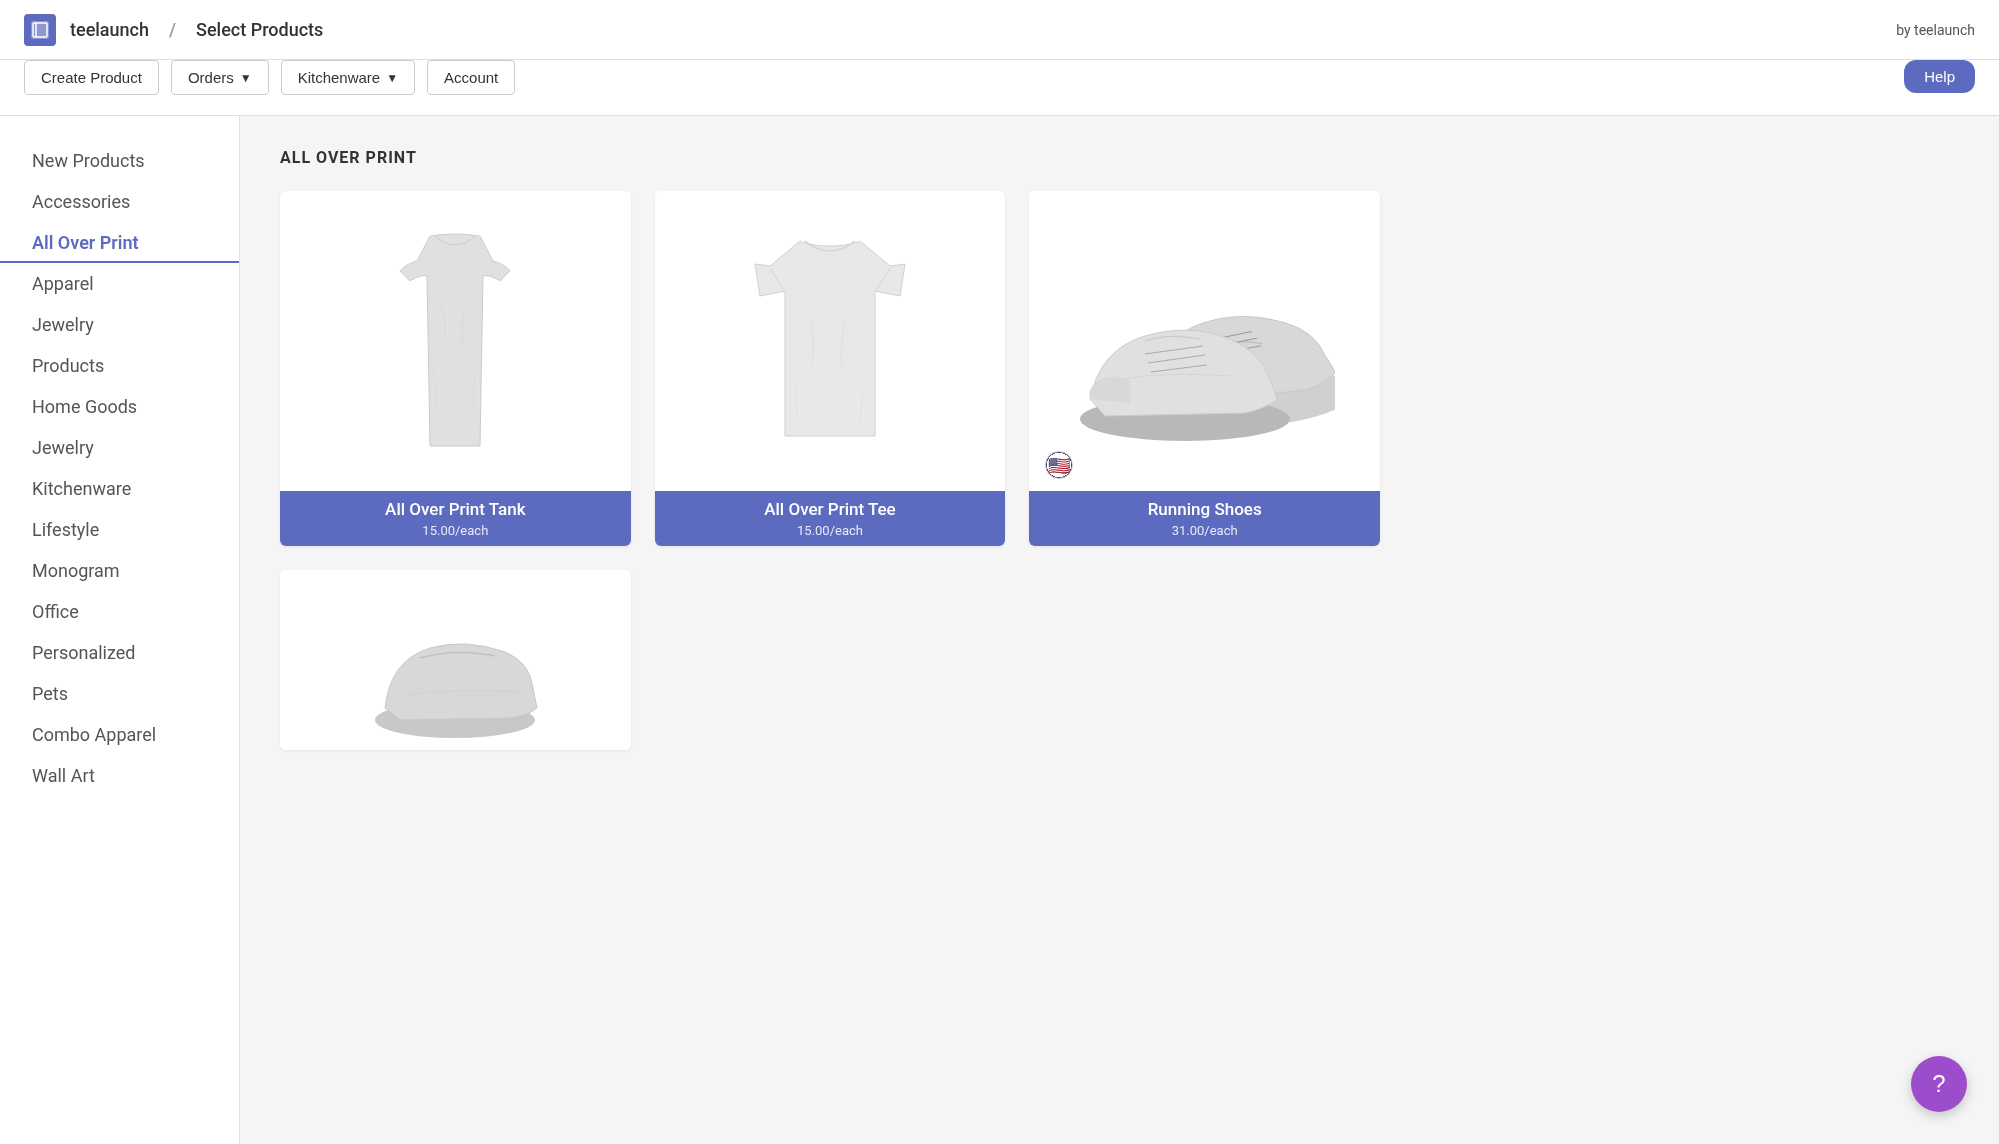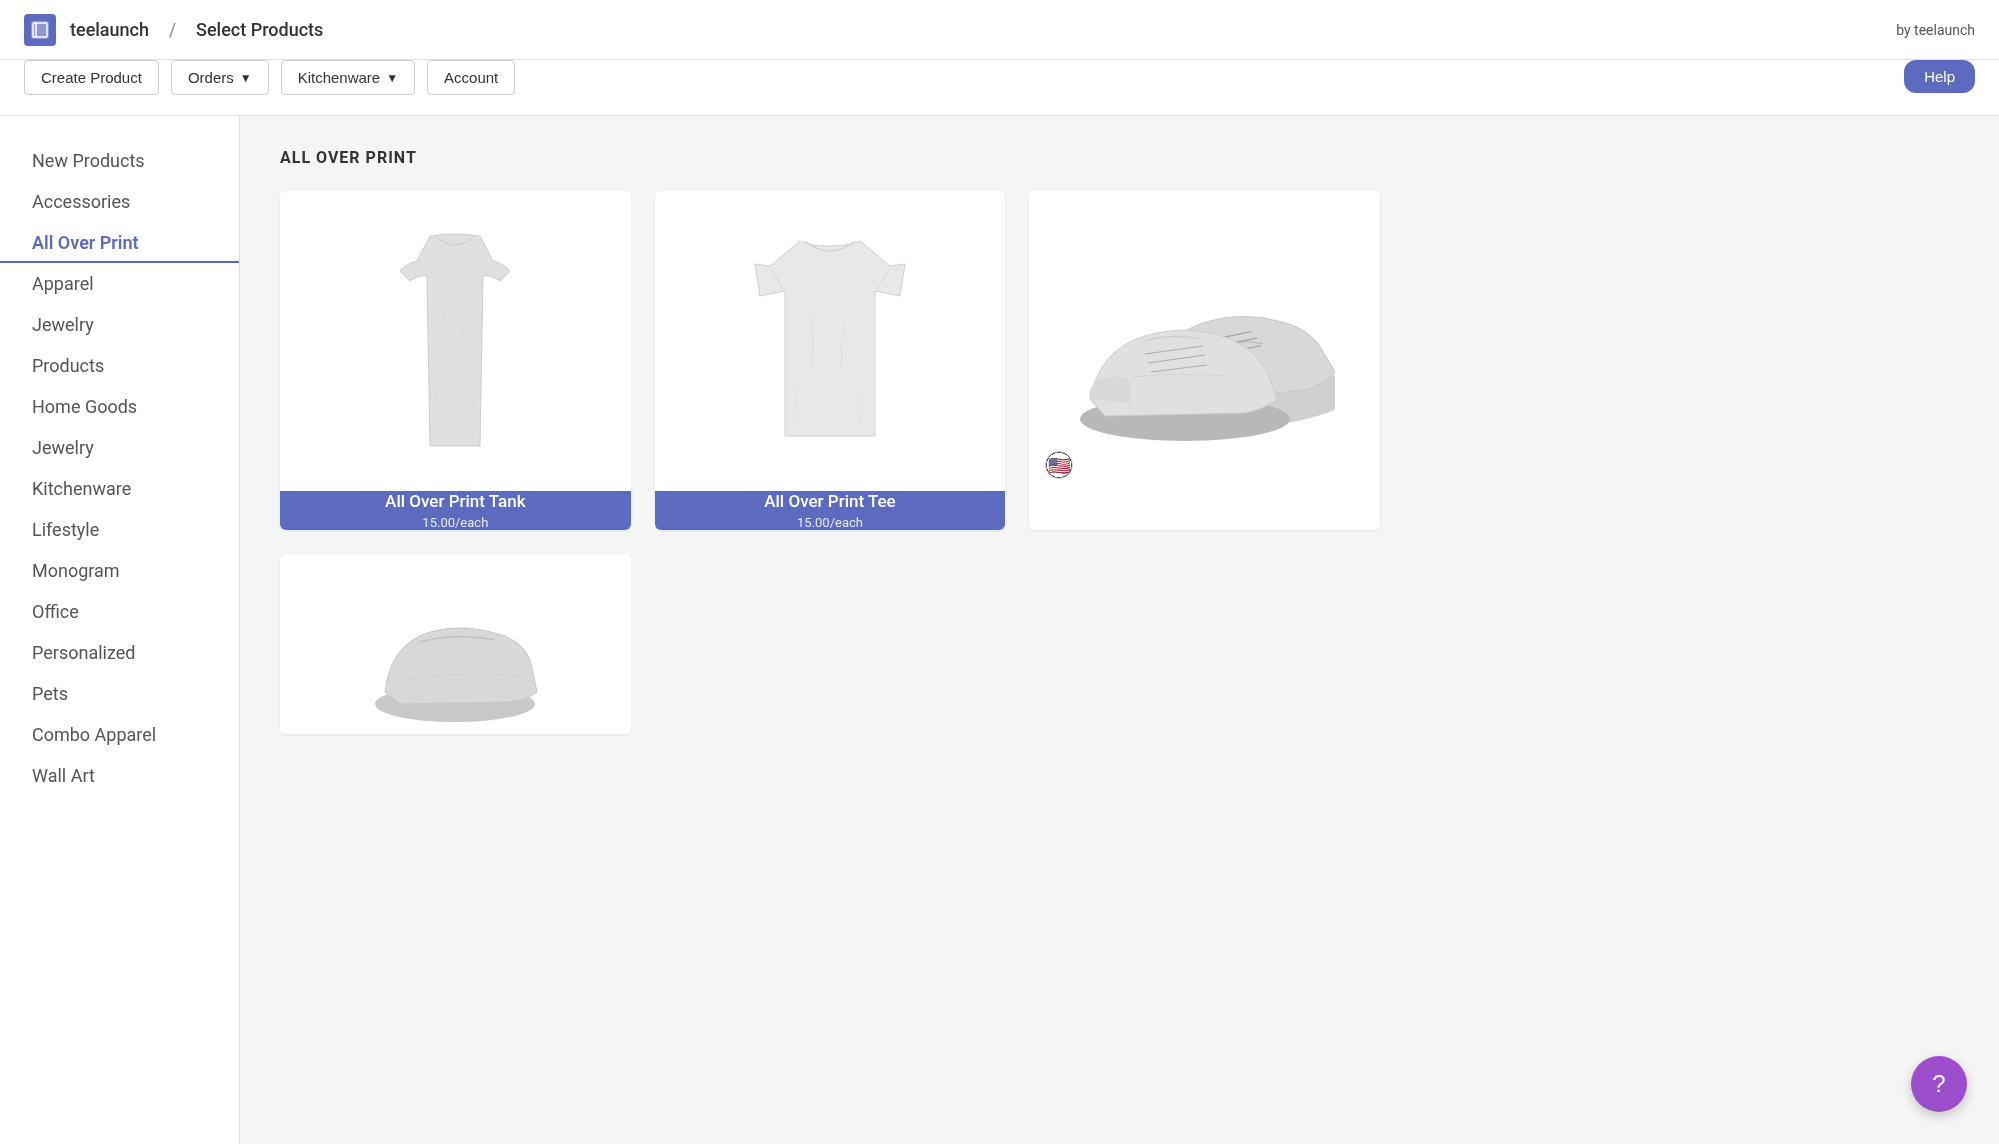--- a/index.html
+++ b/index.html
@@ -143,21 +143,21 @@
       background: radial-gradient(circle, #b22234 0%, #b22234 33%, #fff 33%, #fff 66%, #3c3b6e 66%);
       border: 1px solid #ccc;
       overflow: hidden;
       display: flex; align-items: center; justify-content: center;
       font-size: 18px;
     }
 
     .product-info {
       background: #5c6bc0;
       color: #fff;
-      padding: 0;
+      padding: 8px;
       text-align: center;
     }
     .product-name {
       font-size: 17px;
       font-weight: 500;
       margin-bottom: 4px;
     }
     .product-price {
       font-size: 13px;
       opacity: 0.85;
@@ -315,20 +315,24 @@
 
               <line x1="90" y1="93" x2="148" y2="85" stroke="#aaa" stroke-width="1.2"></line>
               <line x1="93" y1="102" x2="150" y2="94" stroke="#aaa" stroke-width="1.2"></line>
               <line x1="96" y1="111" x2="152" y2="104" stroke="#aaa" stroke-width="1.2"></line>
 
               <path d="M35 138 Q32 130, 40 122 Q55 110, 75 120 L75 142 Z" fill="#d8d8d8"></path>
             </g>
           </svg>
           <div class="flag-badge">🇺🇸</div>
         </div>
+        <div class="product-info">
+          <div class="product-name">Running Shoes</div>
+          <div class="product-price">31.00/each</div>
+        </div>
       </div>
 
       <div class="product-card" style="height:180px; overflow:hidden;">
         <div class="product-image-area" style="height:100%;">
           <svg width="180" height="160" viewBox="0 0 180 160" fill="none" xmlns="http://www.w3.org/2000/svg">
 
             <ellipse cx="90" cy="140" rx="80" ry="18" fill="#c8c8c8"></ellipse>
             <path d="M20 128 Q25 80, 65 68 Q100 58, 140 72 Q165 82, 168 108 L172 128 Q162 136, 145 138 L35 140 Z" fill="#d8d8d8" stroke="#c8c8c8" stroke-width="1"></path>
             <path d="M55 78 Q90 68, 130 76" stroke="#c0c0c0" stroke-width="1.5" fill="none"></path>
             <path d="M40 115 Q90 108, 158 112" stroke="#ccc" stroke-width="1" opacity="0.6"></path>

